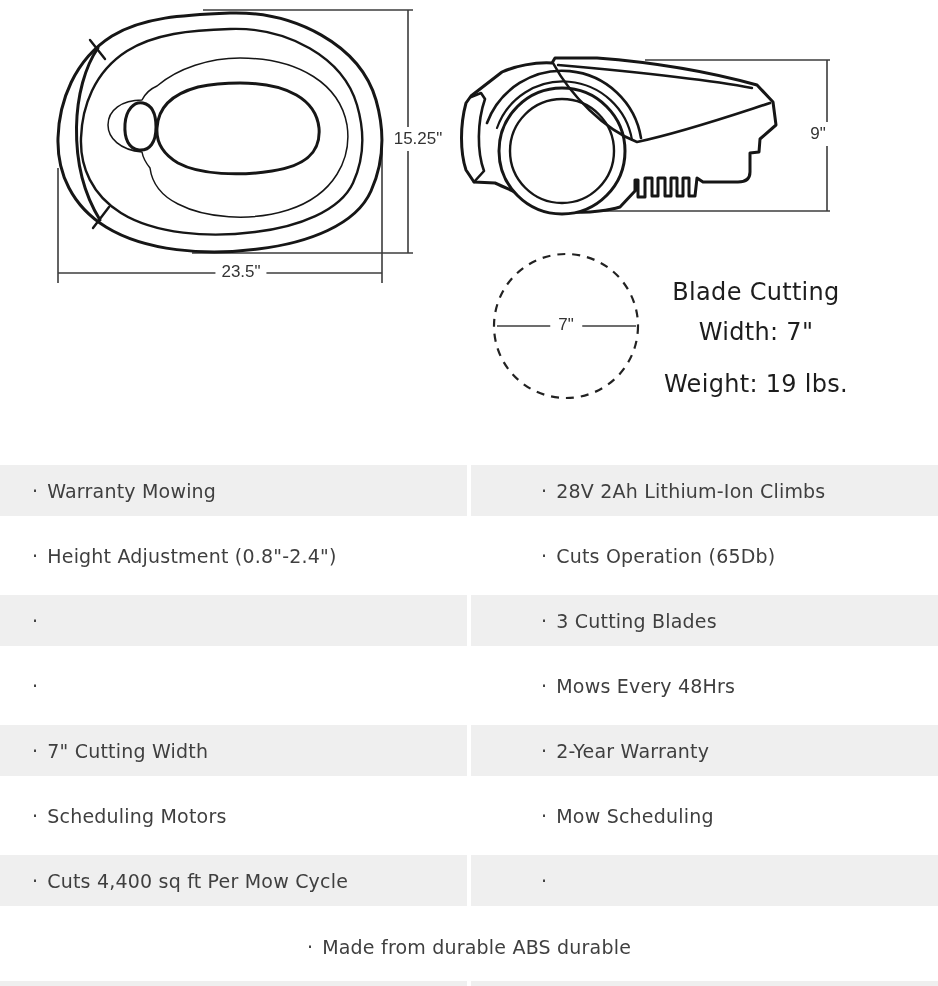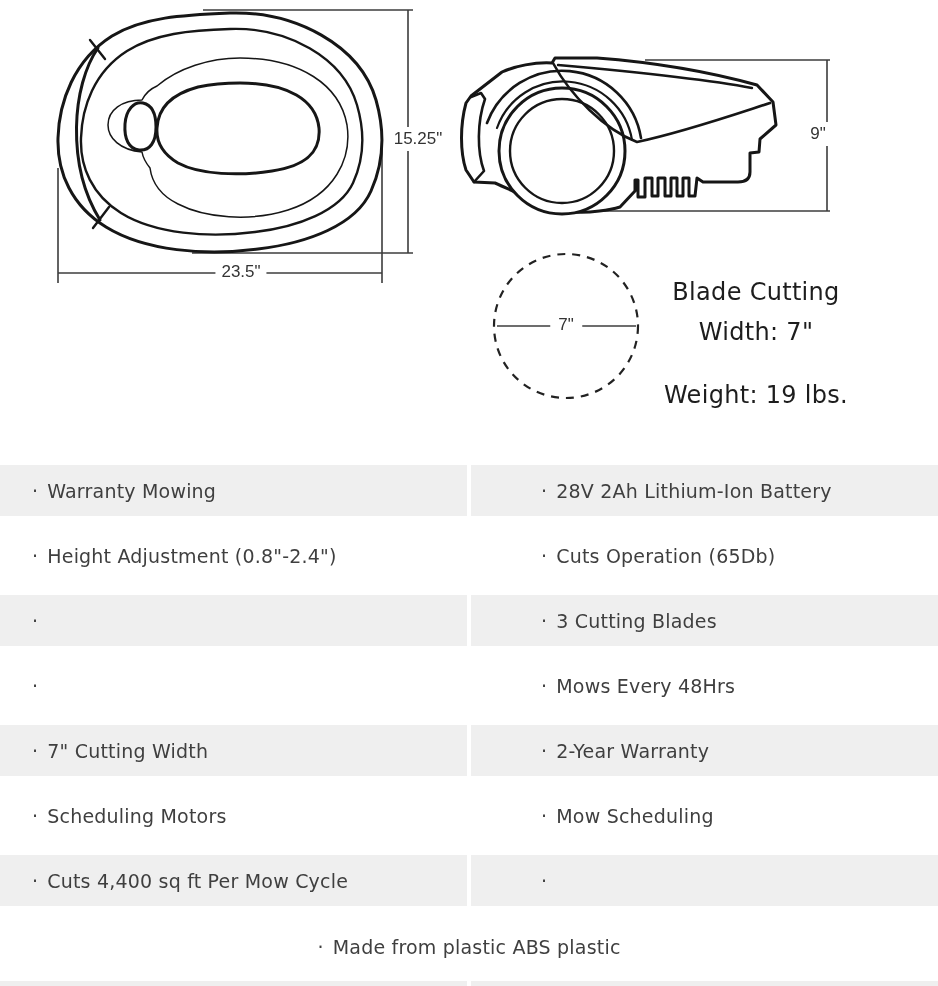--- a/index.html
+++ b/index.html
@@ -12,21 +12,21 @@
   .dim-label{
     position:absolute;transform:translate(-50%,-50%);
     background:#ffffff;padding:2px 6px;white-space:nowrap;
     font-family:"Liberation Sans",sans-serif;font-size:17px;color:#333333;
   }
   .dim-label.small-pad{padding:2px 8px;}
   .spec-block{
     position:absolute;left:652px;top:272px;width:208px;text-align:center;
     color:#1d1d1d;font-size:24px;line-height:40px;letter-spacing:0.3px;
   }
-  .spec-weight{margin-top:23px;}
+  .spec-weight{margin-top:12px;}
   .features{display:flex;gap:4px;width:938px;}
   .col{display:flex;flex-direction:column;width:467px;}
   .row{
     height:51px;margin:7px 0;display:flex;align-items:center;
     font-size:19px;color:#3f3f3f;letter-spacing:0.2px;white-space:nowrap;
   }
   .col-left .row{padding-left:32px;}
   .col-right .row{padding-left:70px;}
   .row.alt{background:#efefef;}
   .bullet{margin-right:9px;}
@@ -117,21 +117,21 @@
         <span>Scheduling Motors</span>
       </div>
     <div class="row alt">
         <span class="bullet">·</span>
         <span>Cuts 4,400 sq ft Per Mow Cycle</span>
       </div>
   </div>
   <div class="col col-right">
     <div class="row alt">
         <span class="bullet">·</span>
-        <span>28V 2Ah Lithium-Ion Battery</span>
+        <span>28V 2Ah Lithium-Ion Climbs</span>
       </div>
     <div class="row">
         <span class="bullet">·</span>
         <span>Cuts Operation (65Db)</span>
       </div>
     <div class="row alt">
         <span class="bullet">·</span>
         <span>3 Cutting Blades</span>
       </div>
     <div class="row">
@@ -147,19 +147,19 @@
         <span>Mow Scheduling</span>
       </div>
     <div class="row alt">
         <span class="bullet">·</span>
       </div>
   </div>
 </div>
 
 <div class="footer-note">
   <span class="bullet">·</span>
-  <span>Made from plastic ABS plastic</span>
+  <span>Made from durable ABS durable</span>
 </div>
 
 <div class="bottom-sliver">
   <div></div>
   <div></div>
 </div>
 
 </body></html>

